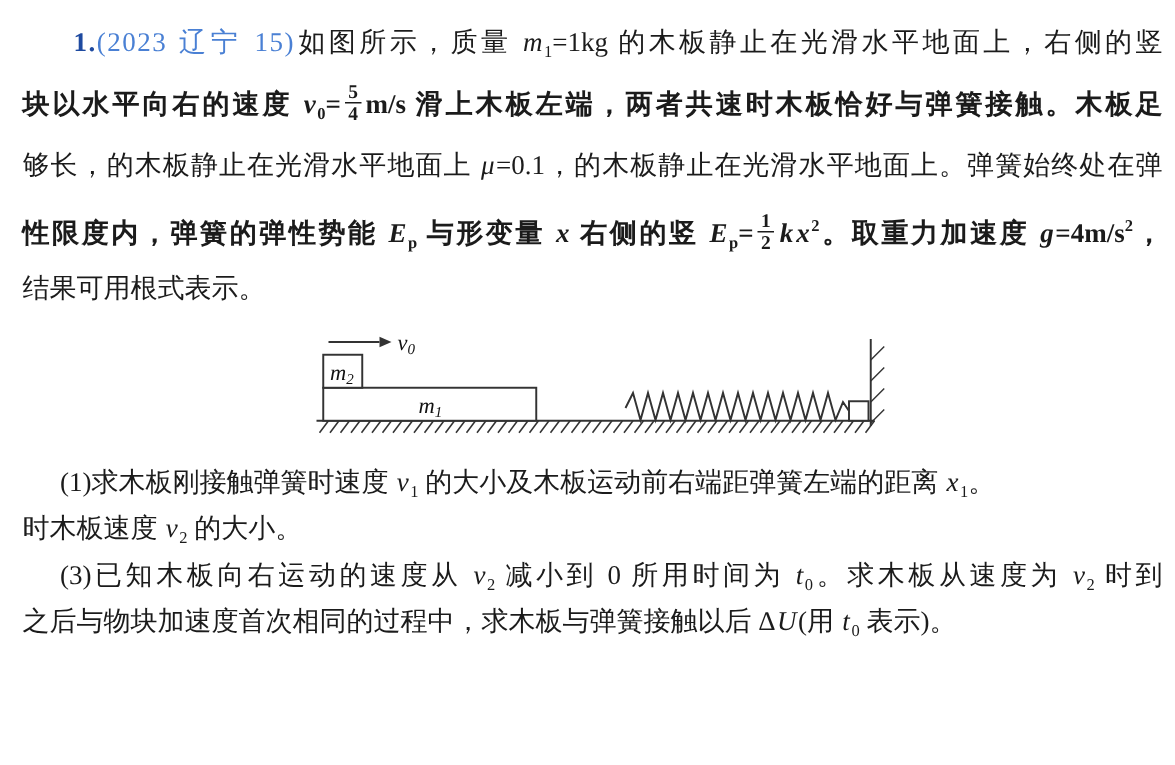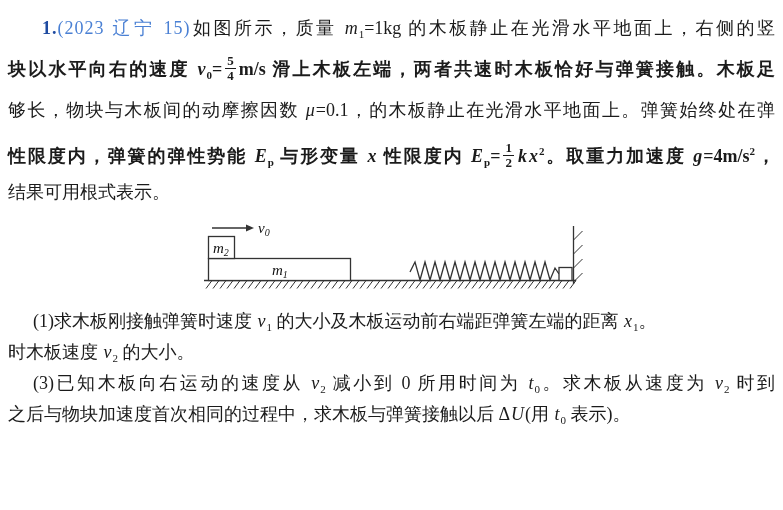--- a/index.html
+++ b/index.html
@@ -1,19 +1,19 @@
 <!DOCTYPE html>
 <html><head>
 <meta charset="utf-8">
 <style>
   html,body{margin:0;padding:0;background:#ffffff;}
   .page{
     position:relative;width:783px;height:510px;box-sizing:border-box;
     background:#ffffff;overflow:hidden;
-    padding:8px 8px 0 8px;
+    padding:8px 8px 0 15px;
     font-family:"Liberation Serif","DejaVu Serif",serif;
     color:#1b1b1b;font-size:18px;
   }
   .tline{height:40px;line-height:40px;text-align:justify;white-space:nowrap;}
   .tline.fill{text-align-last:justify;}
   .tline.tall{height:42px;line-height:42px;font-weight:bold;}
   .tline.q{height:31px;line-height:31px;}
   .tline.indent-lg{padding-left:34px;}
   .tline.indent-sm{padding-left:25px;}
   .var{font-style:italic;padding:0 1px;}
@@ -36,22 +36,22 @@
 <body>
 
 <div class="page">
 
   <div>
       <div class="tline fill indent-lg"><span class="b1">1.</span><span class="b2">(2023 辽宁 15)</span><span>如图所示，质量 </span><span class="var">m</span><span class="sub">1</span><span>=1kg 的木板静止在光滑水平地面上，右侧的竖</span></div>
       <div class="tline tall fill"><span>块以水平向右的速度 </span><span class="var">v</span><span class="sub">0</span><span>=</span><span class="frac">
           <span class="num">5</span>
           <span class="den">4</span>
         </span><span>m/s 滑上木板左端，两者共速时木板恰好与弹簧接触。木板足</span></div>
-      <div class="tline fill"><span>够长，物块与木板间的动摩擦因数 </span><span class="var">μ</span><span>=0.1，的木板静止在光滑水平地面上。弹簧始终处在弹</span></div>
-      <div class="tline tall fill"><span>性限度内，弹簧的弹性势能 </span><span class="var">E</span><span class="sub">p</span><span> 与形变量 </span><span class="var">x</span><span> 性限度内 </span><span class="var">E</span><span class="sub">p</span><span>=</span><span class="frac">
+      <div class="tline fill"><span>够长，的木板静止在光滑水平地面上 </span><span class="var">μ</span><span>=0.1，的木板静止在光滑水平地面上。弹簧始终处在弹</span></div>
+      <div class="tline tall fill"><span>性限度内，弹簧的弹性势能 </span><span class="var">E</span><span class="sub">p</span><span> 与形变量 </span><span class="var">x</span><span> 右侧的竖 </span><span class="var">E</span><span class="sub">p</span><span>=</span><span class="frac">
           <span class="num">1</span>
           <span class="den">2</span>
         </span><span class="var">k</span><span class="var">x</span><span class="sup">2</span><span>。取重力加速度 </span><span class="var">g</span><span>=4m/s</span><span class="sup">2</span><span>，</span></div>
       <div class="tline"><span>结果可用根式表示。</span></div>
     </div>
 
   <div class="diagram">
     <svg width="392" height="94" viewBox="0 0 392 94">
       <g stroke="#333" stroke-width="1.3" fill="none">
         <line x1="6" y1="68.5" x2="378" y2="68.5"></line>

